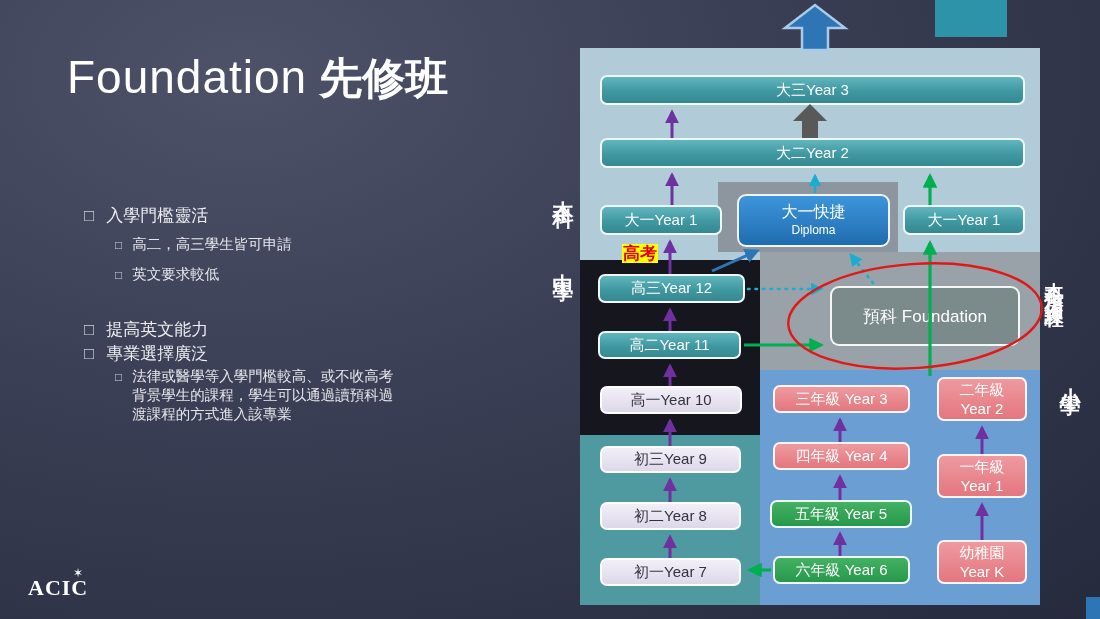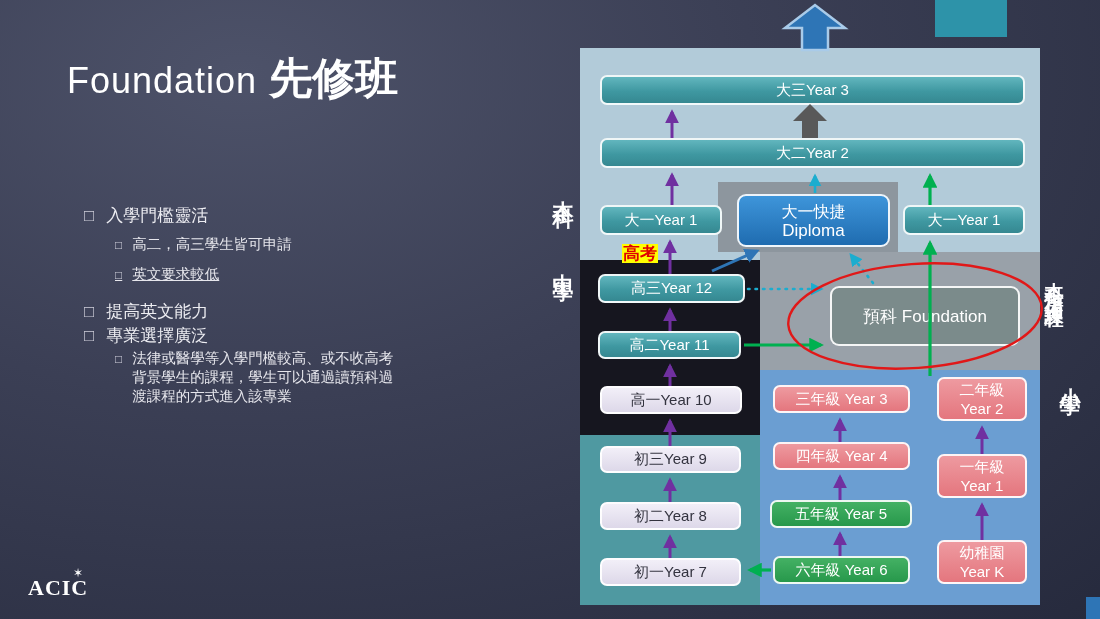--- a/index.html
+++ b/index.html
@@ -7,29 +7,29 @@
     position:relative; width:1100px; height:619px; overflow:hidden;
     background: radial-gradient(ellipse at 22% 12%, #4d5269 0%, #3b3f55 42%, #262a3d 100%);
     font-family:"Liberation Sans","DejaVu Sans",sans-serif;
   }
   
   .deco-teal-bar { position:absolute; left:935px; top:0; width:72px; height:37px; background:#2d93a9; }
   .deco-corner  { position:absolute; left:1086px; top:597px; width:14px; height:22px; background:#2e75b6; }
 
   
   .title { position:absolute; left:67px; top:50px; color:#fff; white-space:nowrap; }
-  .t-en { font-size:36px; letter-spacing:1px; }
+  .t-en { font-size:46px; letter-spacing:1px; }
   .t-zh { font-size:43px; font-weight:bold; margin-left:12px; }
 
   
   .bullets { position:absolute; left:84px; top:197px; width:400px; color:#ededf2; padding-top:8px; }
   .b1 { display:flex; align-items:baseline; font-size:17px; line-height:22px; margin-bottom:8px; }
   .b1.tight { margin-bottom:2px;align-items:flex-end; }
   .b2 { display:flex; align-items:baseline; font-size:14.5px; line-height:19px; margin-left:31px; margin-bottom:10px; width:286px; color:#e6e6ec; }
-  .b2.endgap { margin-bottom:16px;text-decoration:underline; }
+  .b2.endgap { margin-bottom:34px; }
   .b2.para { margin-bottom:27px; }
   .sq1,.sq2 { flex:0 0 auto; color:#cfcfda; }
   .sq1 { margin-right:12px; }
   .sq2 { margin-right:10px; font-size:12px; }
   .sq1::before,.sq2::before { content:"□"; }
 
   
   .logo { position:absolute; left:28px; top:575px; color:#fff; font-family:"Liberation Serif","DejaVu Serif",serif; }
   .logo-text { font-size:22px; font-weight:bold; letter-spacing:1px; }
   .logo-star { position:absolute; left:45px; top:-9px; font-size:12px; color:#ffffff; }
@@ -121,21 +121,21 @@
   <div class="vtext lab-middle">中學</div>
   <div class="vtext lab-prep">本科預備課程</div>
   <div class="vtext lab-primary">小學</div>
   <div class="gaokao">高考</div>
 
   <div class="bx teal" style="left:600px;top:75px;width:425px;height:30px">大三Year 3</div>
   <div class="bx teal" style="left:600px;top:138px;width:425px;height:30px">大二Year 2</div>
   <div class="bx teal" style="left:600px;top:205px;width:122px;height:30px">大一Year 1</div>
   <div class="bx bluebox twoline" style="left:737px;top:194px;width:153px;height:53px">
     <span style="font-size:16px">大一快捷</span>
-    <span style="font-size:17px">Diploma</span>
+    <span style="font-size:12px">Diploma</span>
   </div>
   <div class="bx teal" style="left:903px;top:205px;width:122px;height:30px">大一Year 1</div>
 
   <div class="bx teal" style="left:598px;top:274px;width:147px;height:29px">高三Year 12</div>
   <div class="bx teal" style="left:598px;top:331px;width:143px;height:28px">高二Year 11</div>
   <div class="bx lightbox" style="left:600px;top:386px;width:142px;height:28px">高一Year 10</div>
   <div class="bx lightbox" style="left:600px;top:446px;width:141px;height:27px">初三Year 9</div>
   <div class="bx lightbox" style="left:600px;top:502px;width:141px;height:28px">初二Year 8</div>
   <div class="bx lightbox" style="left:600px;top:558px;width:141px;height:28px">初一Year 7</div>
 

